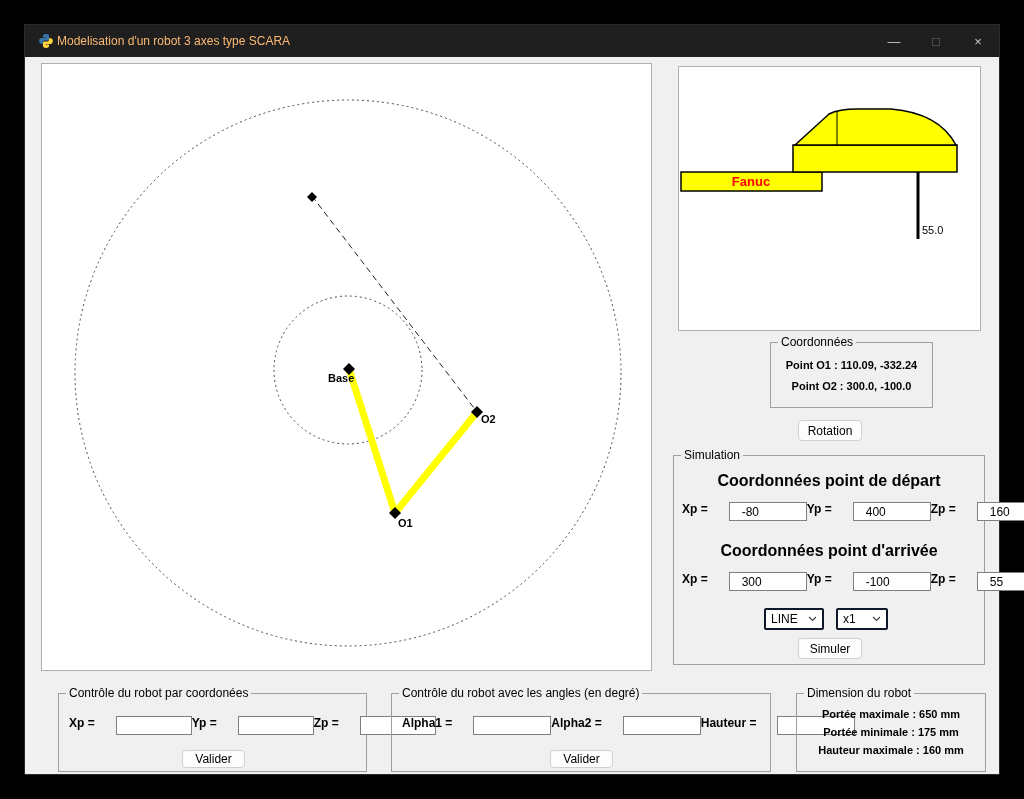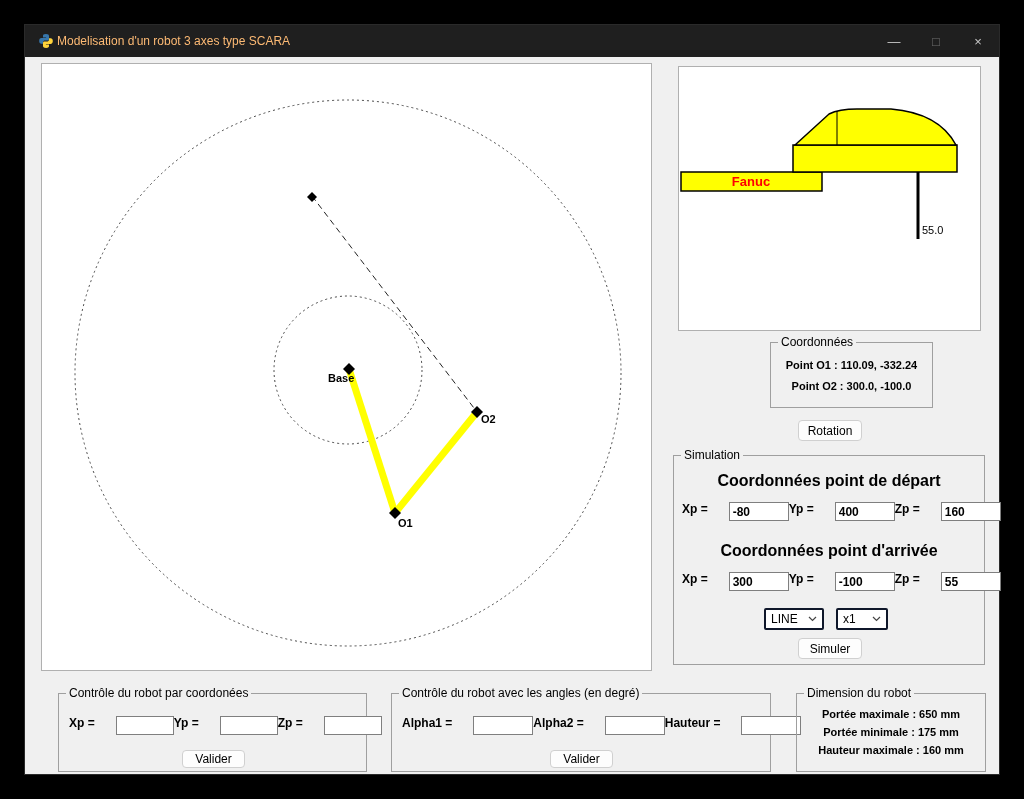--- a/index.html
+++ b/index.html
@@ -57,21 +57,21 @@
     border: 1px solid #d0d0d0;
     border-radius: 4px;
     font-size: 12px; font-family: inherit; color: #000;
     display: flex; align-items: center; justify-content: center;
     box-sizing: border-box; cursor: default;
   }
   .tk-input {
     background: #fff;
     border: 1px solid #7f7f7f;
     font-size: 12px; font-family: inherit;
-    height: 17px; padding: 0 3px; box-sizing: content-box; font-weight: bold;
+    height: 17px; padding: 0 12px; box-sizing: content-box;
   }
   .field-label { font-size: 12px; font-weight: bold; white-space: nowrap; }
   .row {
     position: absolute; display: flex;
     align-items: center; justify-content: space-between;
   }
   .pair { display: flex; gap: 21px; }
   .sim-heading {
     position: absolute; left: 0; right: 0;
     text-align: center; font-size: 16px; font-weight: bold;

